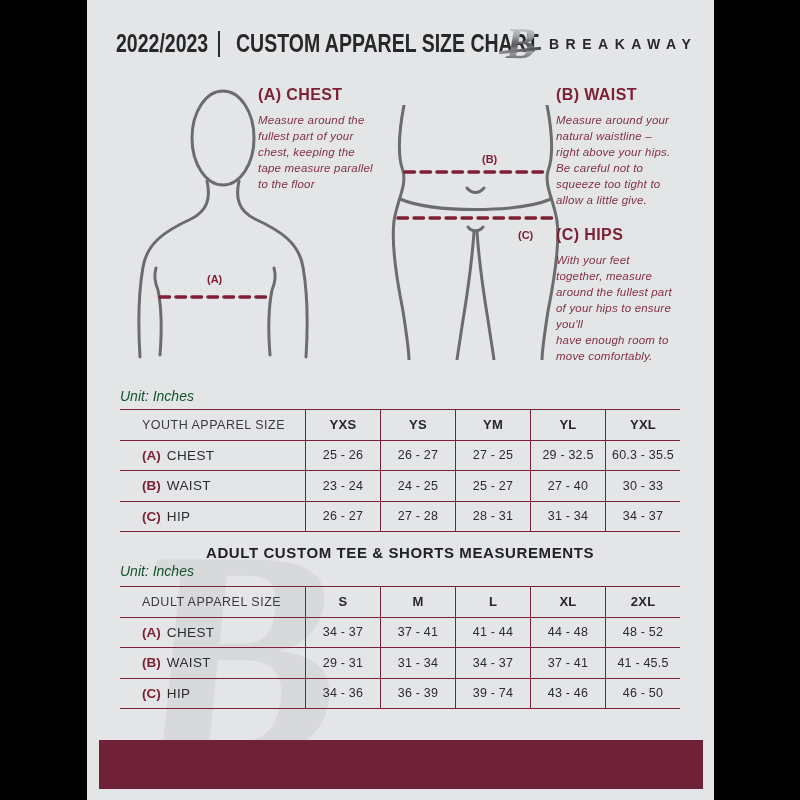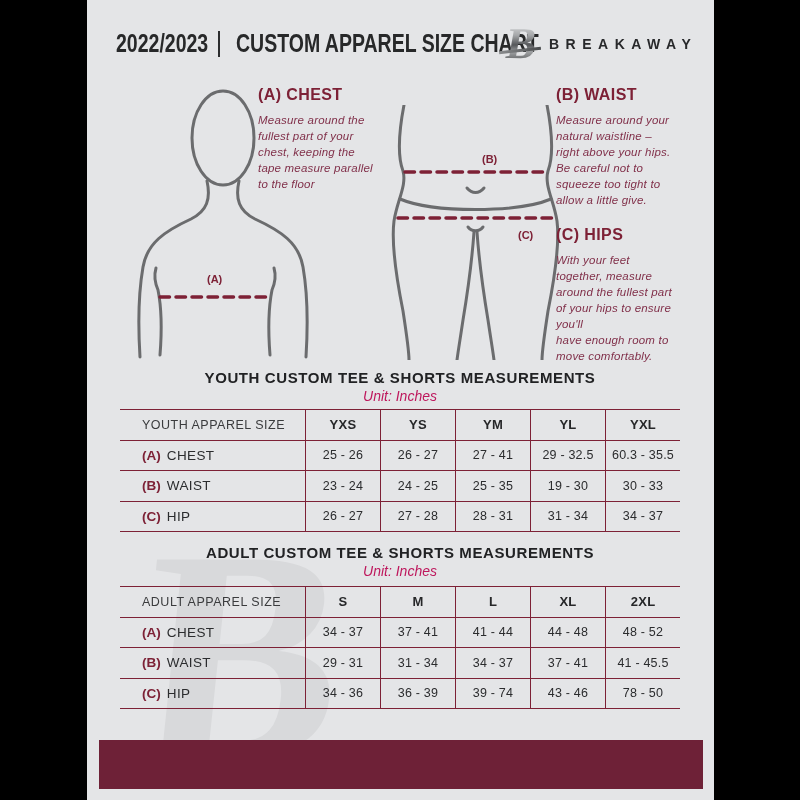--- a/index.html
+++ b/index.html
@@ -59,22 +59,22 @@
   .fig{position:absolute;}
   .fig path,.fig ellipse{fill:none;stroke:var(--fig);stroke-width:3;stroke-linecap:round;}
   .fig .dash{stroke:var(--maroon);stroke-width:3.5;stroke-dasharray:9.5 6.5;}
   .fig text{font-family:"Liberation Sans",sans-serif;font-weight:bold;font-size:11px;fill:var(--maroon);}
   
   .tbl-title{
     position:absolute;left:33px;width:560px;text-align:center;
     font-size:15px;font-weight:bold;color:#212224;letter-spacing:0.6px;
   }
   .tbl-unit{
-    position:absolute;left:33px;width:560px;text-align:center;
-    font-size:14px;font-style:italic;color:#be185d;
+    position:absolute;left:33px;width:560px;
+    font-size:14px;font-style:italic;color:#14532d;
   }
   
   .size-table{
     position:absolute;left:33px;width:560px;
     border-top:1.5px solid var(--maroon);
   }
   .t-row{
     display:grid;grid-template-columns:185px repeat(5,1fr);
     height:30.5px;border-bottom:1.5px solid var(--maroon);
   }
@@ -157,52 +157,51 @@
 
     <div class="instr-head" style="left:469px;top:226px;">(C) HIPS</div>
     <div class="instr-body" style="left:469px;top:252px;width:160px;">With your feet
 together, measure
 around the fullest part
 of your hips to ensure
 you'll
 have enough room to
 move comfortably.</div>
 
-    <div class="tbl-title" style="top:369px;">YOUTH CUSTOM TEE &amp; SHORTS MEASUREMENTS</div>
     <div class="tbl-unit" style="top:388px;">Unit: Inches</div>
 
     <div class="size-table" style="top:409px;">
       <div class="t-row t-head">
         <div class="cell label-cell">YOUTH APPAREL SIZE</div>
         <div class="cell size-cell">YXS</div>
         <div class="cell size-cell">YS</div>
         <div class="cell size-cell">YM</div>
         <div class="cell size-cell">YL</div>
         <div class="cell size-cell">YXL</div>
       </div>
       <div class="t-row">
         <div class="cell label-cell">
           <span class="row-key">(A)</span>
           <span class="row-lbl">CHEST</span>
         </div>
         <div class="cell val">25 - 26</div>
         <div class="cell val">26 - 27</div>
-        <div class="cell val">27 - 41</div>
+        <div class="cell val">27 - 25</div>
         <div class="cell val">29 - 32.5</div>
         <div class="cell val">60.3 - 35.5</div>
       </div>
       <div class="t-row">
         <div class="cell label-cell">
           <span class="row-key">(B)</span>
           <span class="row-lbl">WAIST</span>
         </div>
         <div class="cell val">23 - 24</div>
         <div class="cell val">24 - 25</div>
-        <div class="cell val">25 - 35</div>
-        <div class="cell val">19 - 30</div>
+        <div class="cell val">25 - 27</div>
+        <div class="cell val">27 - 40</div>
         <div class="cell val">30 - 33</div>
       </div>
       <div class="t-row">
         <div class="cell label-cell">
           <span class="row-key">(C)</span>
           <span class="row-lbl">HIP</span>
         </div>
         <div class="cell val">26 - 27</div>
         <div class="cell val">27 - 28</div>
         <div class="cell val">28 - 31</div>
@@ -247,20 +246,20 @@
       </div>
       <div class="t-row">
         <div class="cell label-cell">
           <span class="row-key">(C)</span>
           <span class="row-lbl">HIP</span>
         </div>
         <div class="cell val">34 - 36</div>
         <div class="cell val">36 - 39</div>
         <div class="cell val">39 - 74</div>
         <div class="cell val">43 - 46</div>
-        <div class="cell val">78 - 50</div>
+        <div class="cell val">46 - 50</div>
       </div>
     </div>
 
   </div>
 
   <div class="footer-bar"></div>
 </div>
 
 </body></html>

